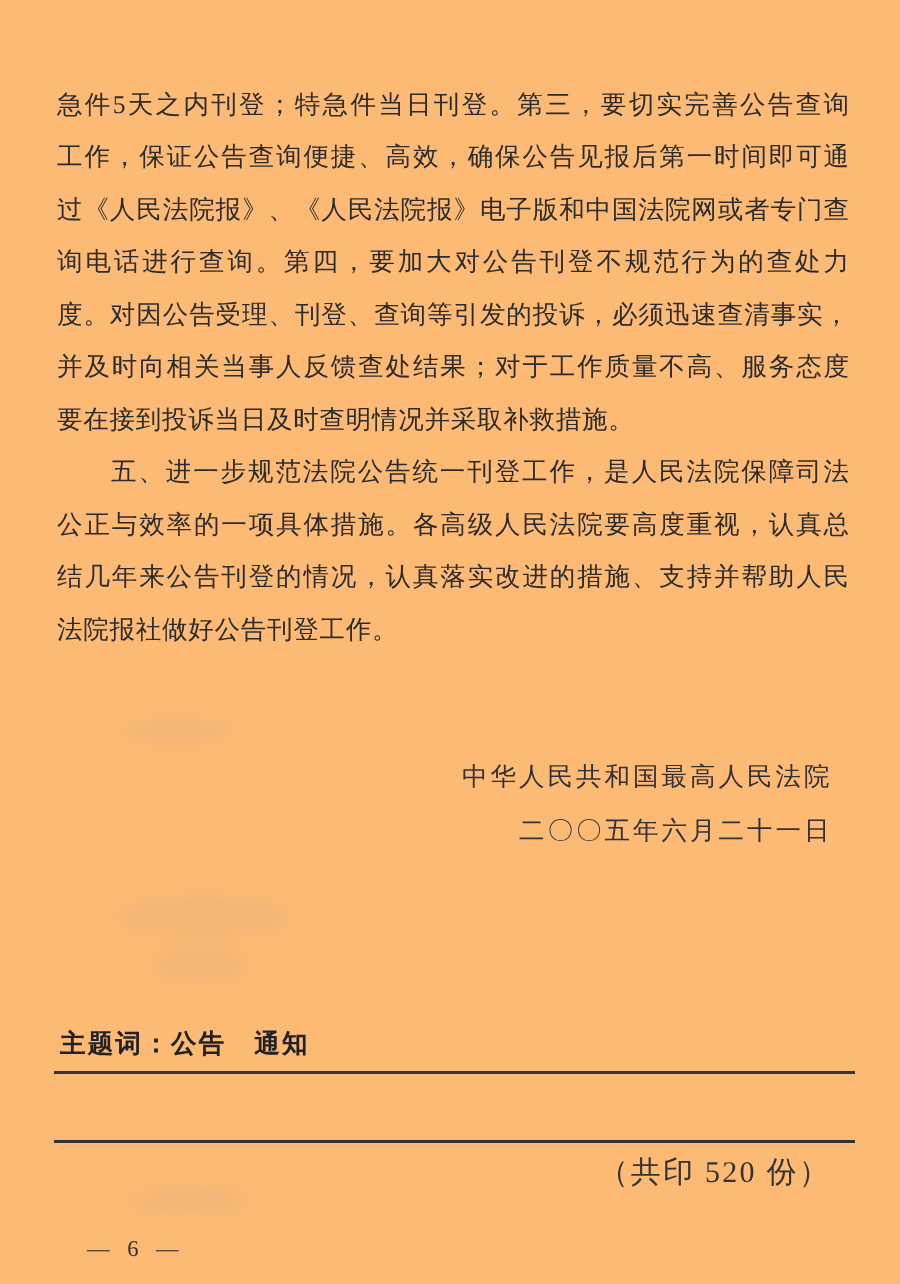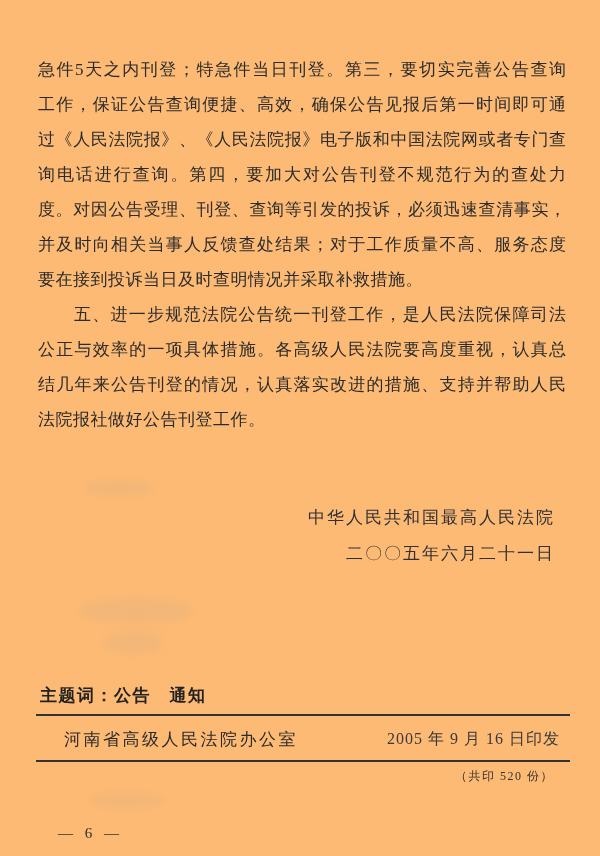--- a/index.html
+++ b/index.html
@@ -82,21 +82,21 @@
   }
   .print-date {
     padding-right: 10px;
     font-size: 16px;
     letter-spacing: 1px;
     color: #3a3a3e;
   }
   .copies {
     position: absolute;
     right: 46px; top: 768px;
-    font-size: 12px;
+    font-size: 20px;
     letter-spacing: 1.5px;
     color: #333;
   }
   .page-number {
     position: absolute;
     left: 58px; top: 825px;
     font-size: 15px;
     letter-spacing: 4px;
     color: #2e2e2e;
   }
@@ -137,24 +137,20 @@
     <div class="sig-line">中华人民共和国最高人民法院</div>
     <div class="sig-line">二〇〇五年六月二十一日</div>
   </div>
 
   <div class="subject-row">
     <span>主题词：</span><span>公告　通知</span>
   </div>
 
   <div class="rule rule-1"></div>
 
-  <div class="issuer-row">
-    <span class="issuer">河南省高级人民法院办公室</span>
-    <span class="print-date">2005 年 9 月 16 日印发</span>
-  </div>
 
   <div class="rule rule-2"></div>
 
   <div class="copies">（共印 520 份）</div>
 
   <div class="page-number">— 6 —</div>
 
   <div class="smudge s1"></div>
   <div class="smudge s2"></div>
   <div class="smudge s3"></div>

